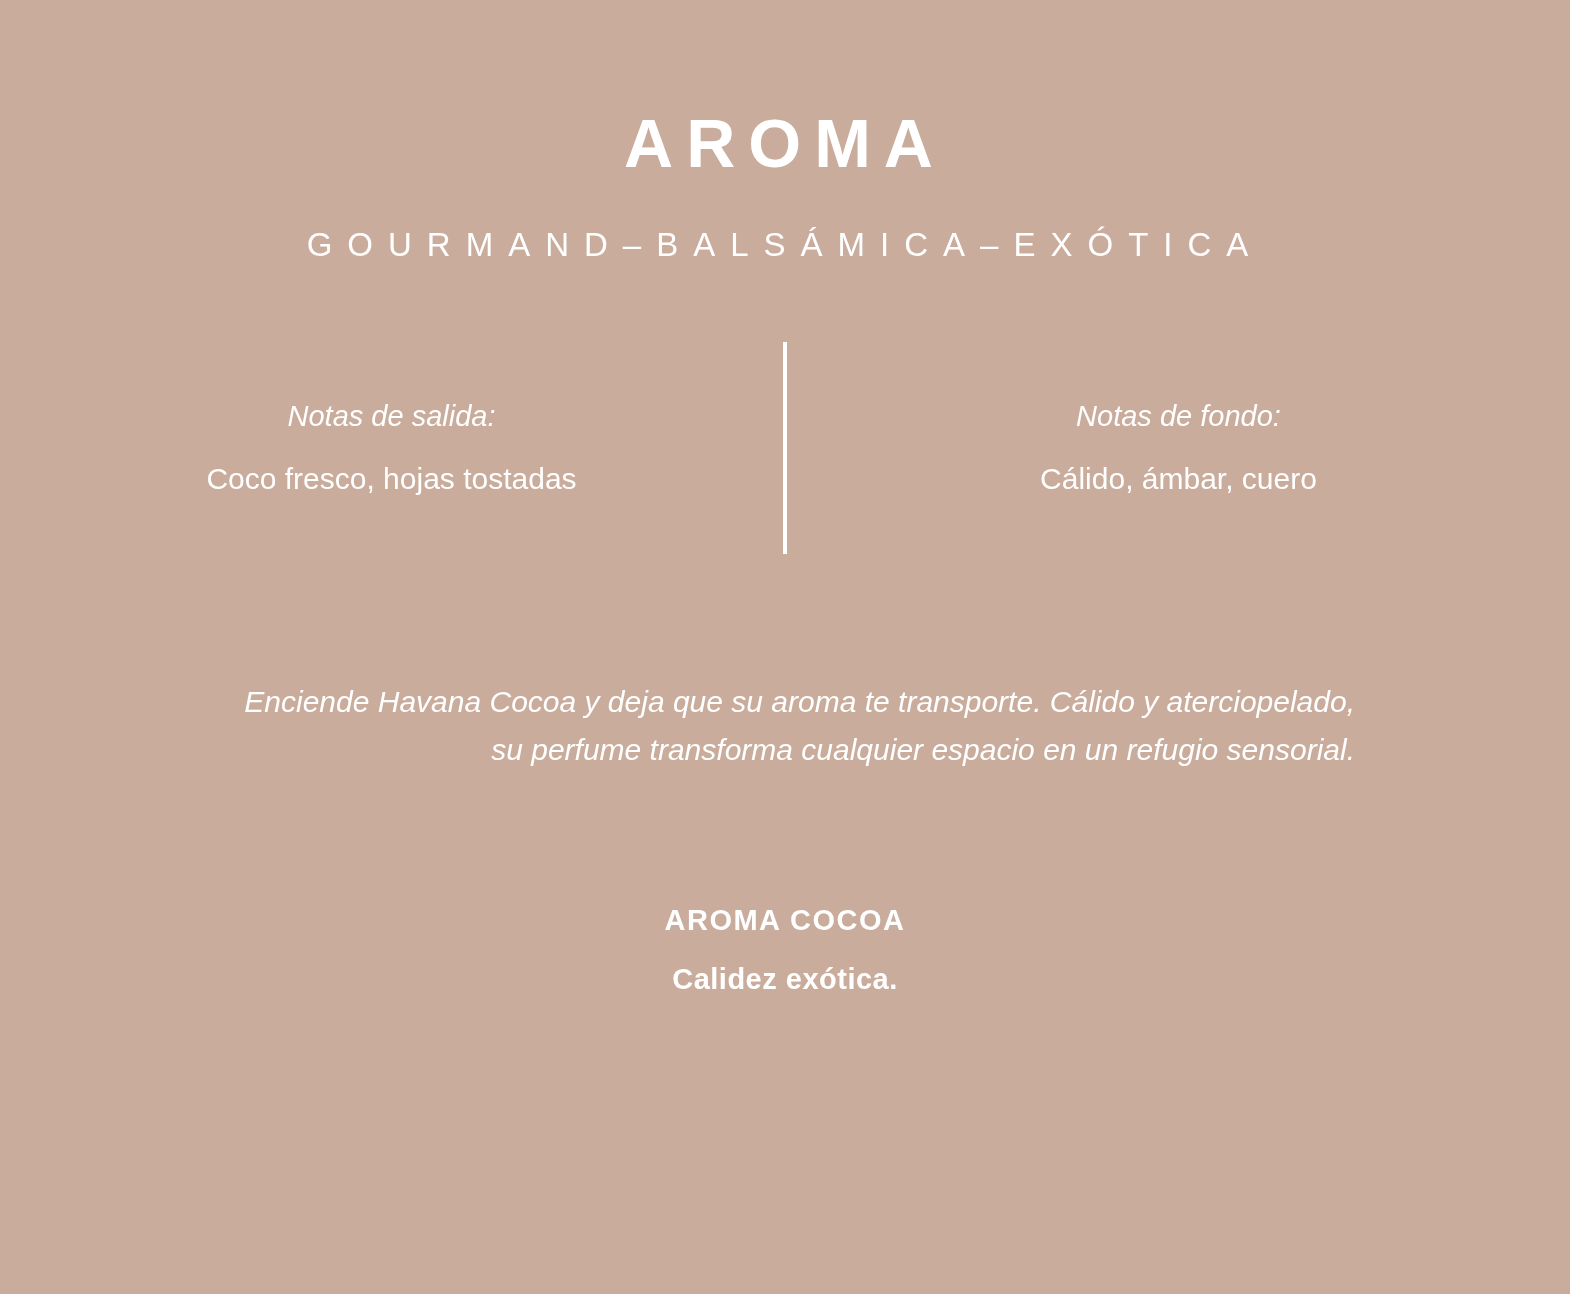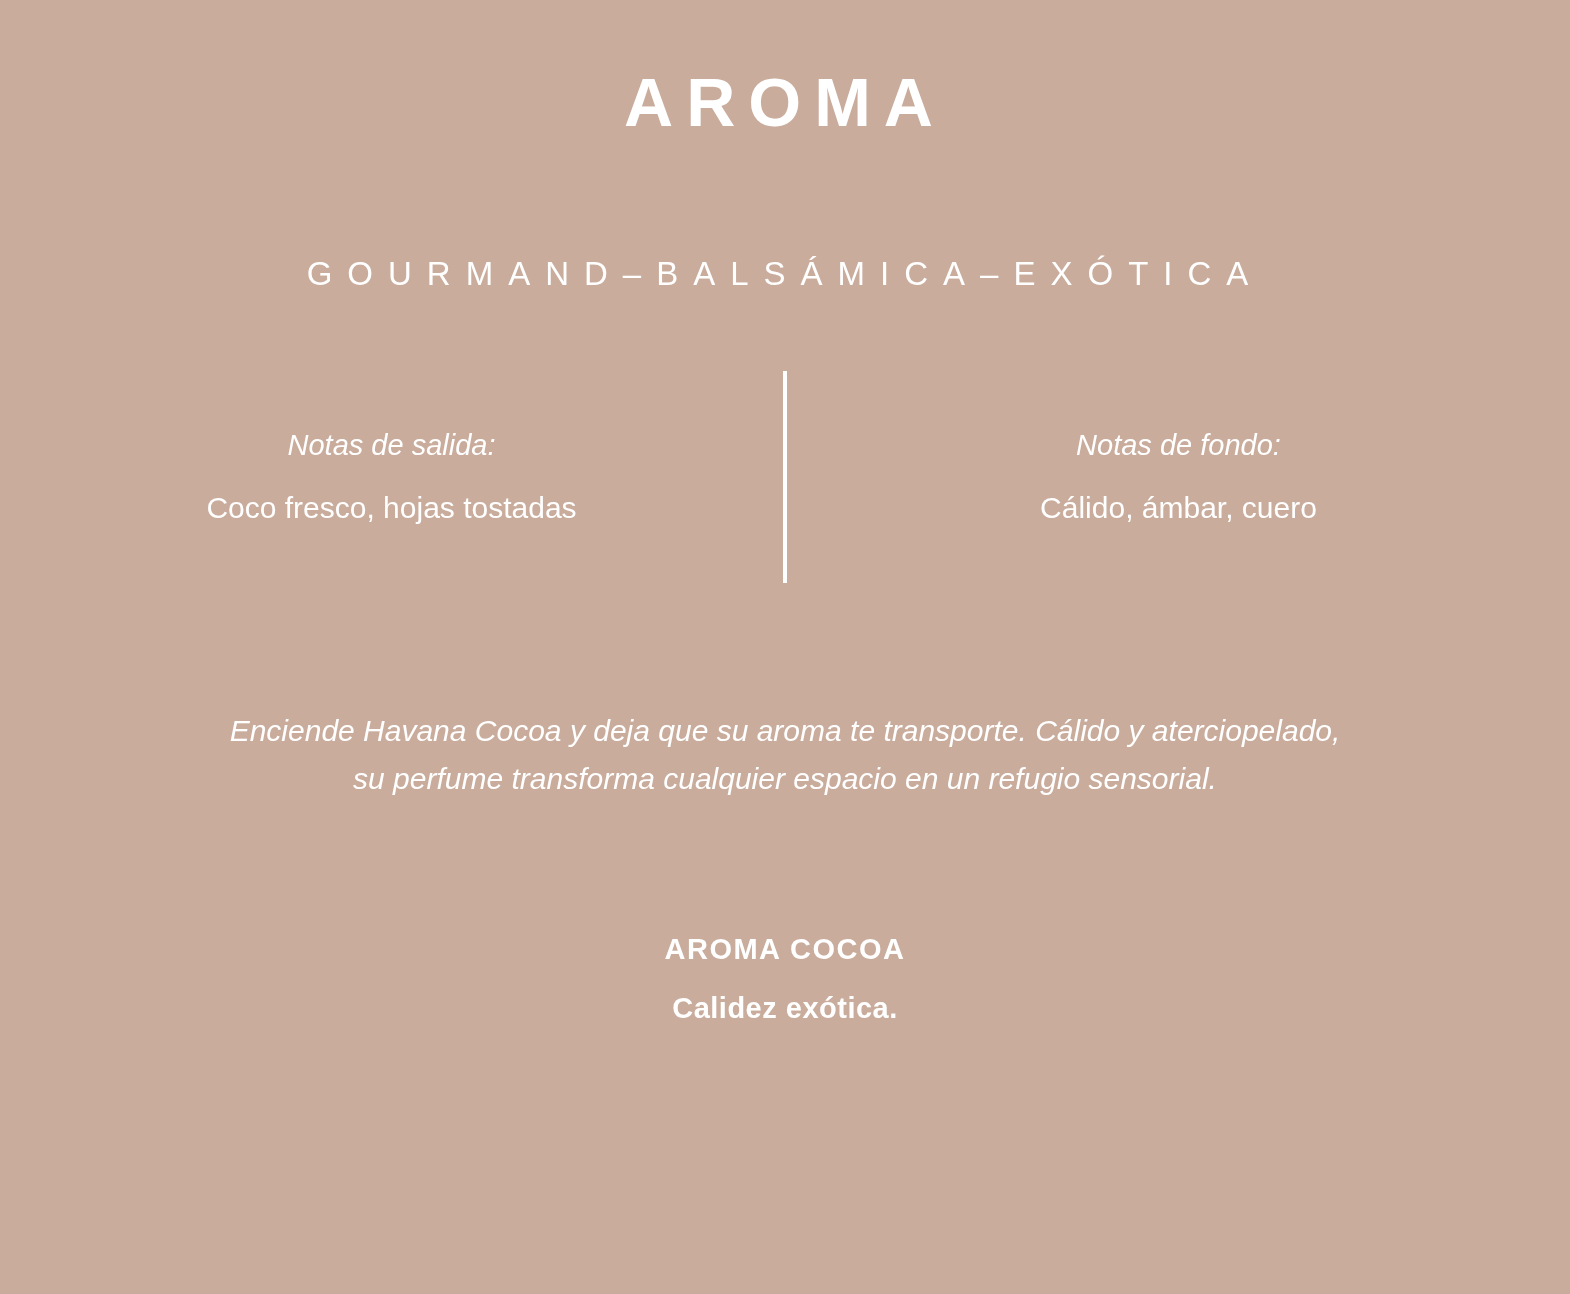--- a/index.html
+++ b/index.html
@@ -6,34 +6,34 @@
   html, body { width: 1570px; height: 1294px; }
   body {
     font-family: "Liberation Sans", sans-serif;
     background: #c9ac9c;
     color: #ffffff;
     overflow: hidden;
   }
   .page {
     width: 1570px;
     height: 1008px;
-    padding-top: 63px;
+    padding-top: 104px;
     display: flex;
     flex-direction: column;
     align-items: center;
   }
   .title {
     font-size: 68px;
     font-weight: 700;
     letter-spacing: 13px;
     text-align: center;
     line-height: 1.15;
   }
   .subtitle {
-    margin-top: 114px;
+    margin-top: 44px;
     font-size: 33px;
     font-weight: 300;
     letter-spacing: 15px;
     text-align: center;
     white-space: nowrap;
   }
   .notes-row {
     margin-top: 78px;
     width: 1570px;
     height: 212px;
@@ -66,21 +66,21 @@
     background: #ffffff;
     align-self: center;
     flex: 0 0 auto;
   }
   .description {
     margin-top: 124px;
     max-width: 1140px;
     font-style: italic;
     font-size: 30px;
     line-height: 48px;
-    text-align: center;
+    text-align: right;
   }
   .product-name {
     margin-top: 130px;
     font-size: 29px;
     font-weight: 700;
     letter-spacing: 1.5px;
     text-align: center;
   }
   .tagline {
     margin-top: 26px;

